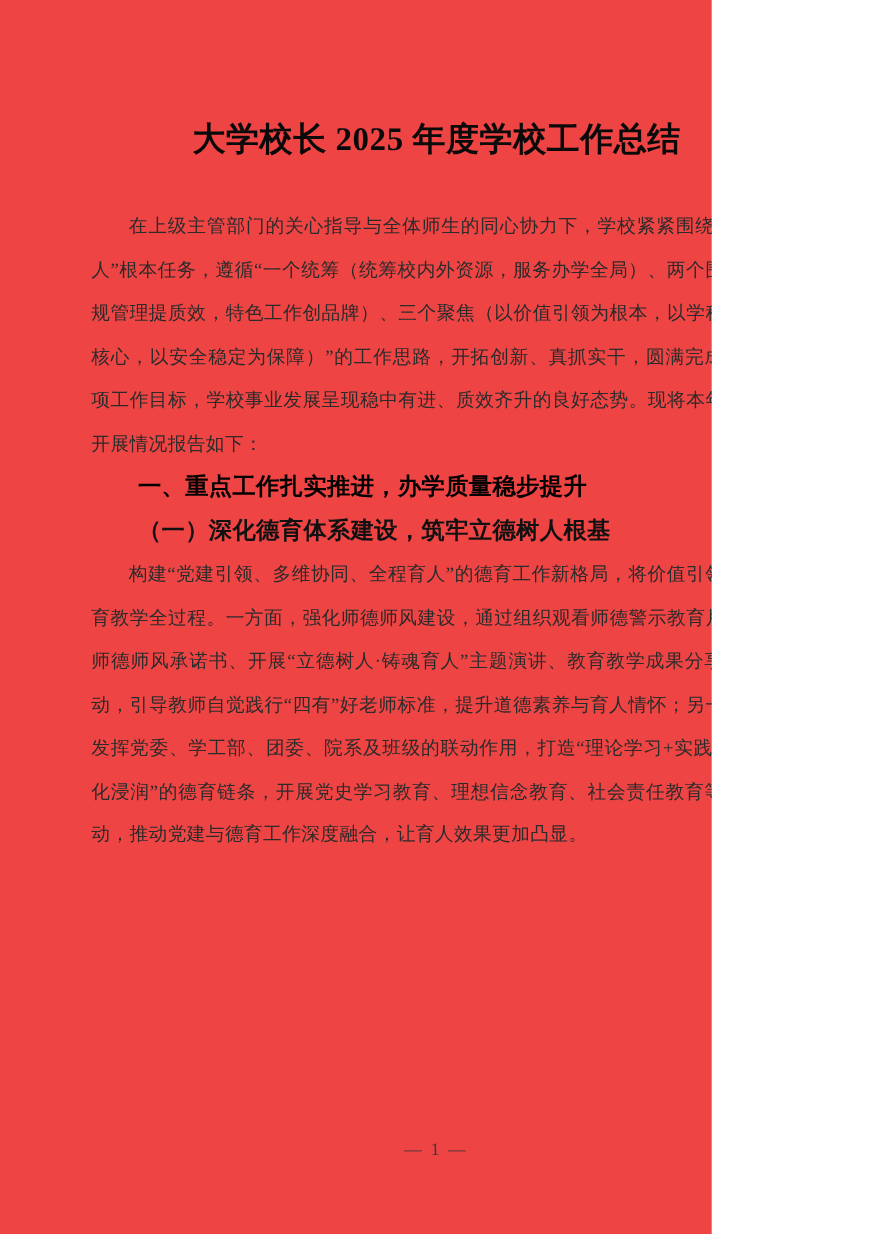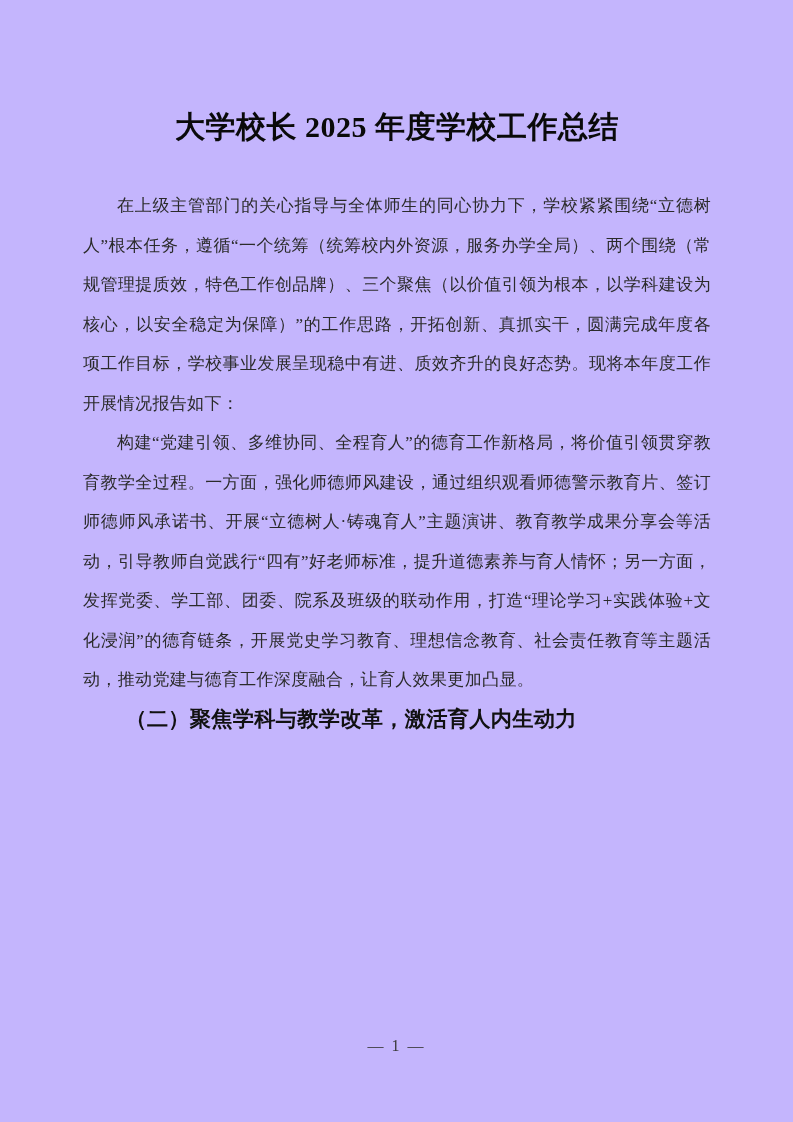--- a/index.html
+++ b/index.html
@@ -6,23 +6,23 @@
     margin: 0;
     padding: 0;
     background: #ffffff;
   }
   body {
     font-family: "Liberation Serif", "DejaVu Serif", serif;
     color: #000000;
   }
   .page {
     position: relative;
-    width: 793px;
+    width: 647px;
     height: 1122px;
-    background: #c4b5fd;
+    background: #ef4444;
     overflow: hidden;
     box-sizing: border-box;
   }
   .content {
     position: absolute;
     left: 83px;
     top: 0;
     width: 628px;
   }
   .doc-title {
@@ -92,24 +92,25 @@
 <body>
 
 <div class="page">
 
   <div class="content">
 
     <h1 class="doc-title">大学校长 2025 年度学校工作总结</h1>
 
     <p class="body-p first-p">在上级主管部门的关心指导与全体师生的同心协力下，学校紧紧围绕“立德树人”根本任务，遵循“一个统筹（统筹校内外资源，服务办学全局）、两个围绕（常规管理提质效，特色工作创品牌）、三个聚焦（以价值引领为根本，以学科建设为核心，以安全稳定为保障）”的工作思路，开拓创新、真抓实干，圆满完成年度各项工作目标，学校事业发展呈现稳中有进、质效齐升的良好态势。现将本年度工作开展情况报告如下：</p>
 
+    <p class="h1-heading">一、重点工作扎实推进，办学质量稳步提升</p>
 
+    <p class="h2-heading">（一）深化德育体系建设，筑牢立德树人根基</p>
 
     <p class="body-p">构建“党建引领、多维协同、全程育人”的德育工作新格局，将价值引领贯穿教育教学全过程。一方面，强化师德师风建设，通过组织观看师德警示教育片、签订师德师风承诺书、开展“立德树人·铸魂育人”主题演讲、教育教学成果分享会等活动，引导教师自觉践行“四有”好老师标准，提升道德素养与育人情怀；另一方面，发挥党委、学工部、团委、院系及班级的联动作用，打造“理论学习+实践体验+文化浸润”的德育链条，开展党史学习教育、理想信念教育、社会责任教育等主题活动，推动党建与德育工作深度融合，让育人效果更加凸显。</p>
 
-    <p class="h2-heading">（二）聚焦学科与教学改革，激活育人内生动力</p>
 
 
   </div>
 
   <div class="page-footer">— 1 —</div>
 
 </div>
 
 </body></html>

